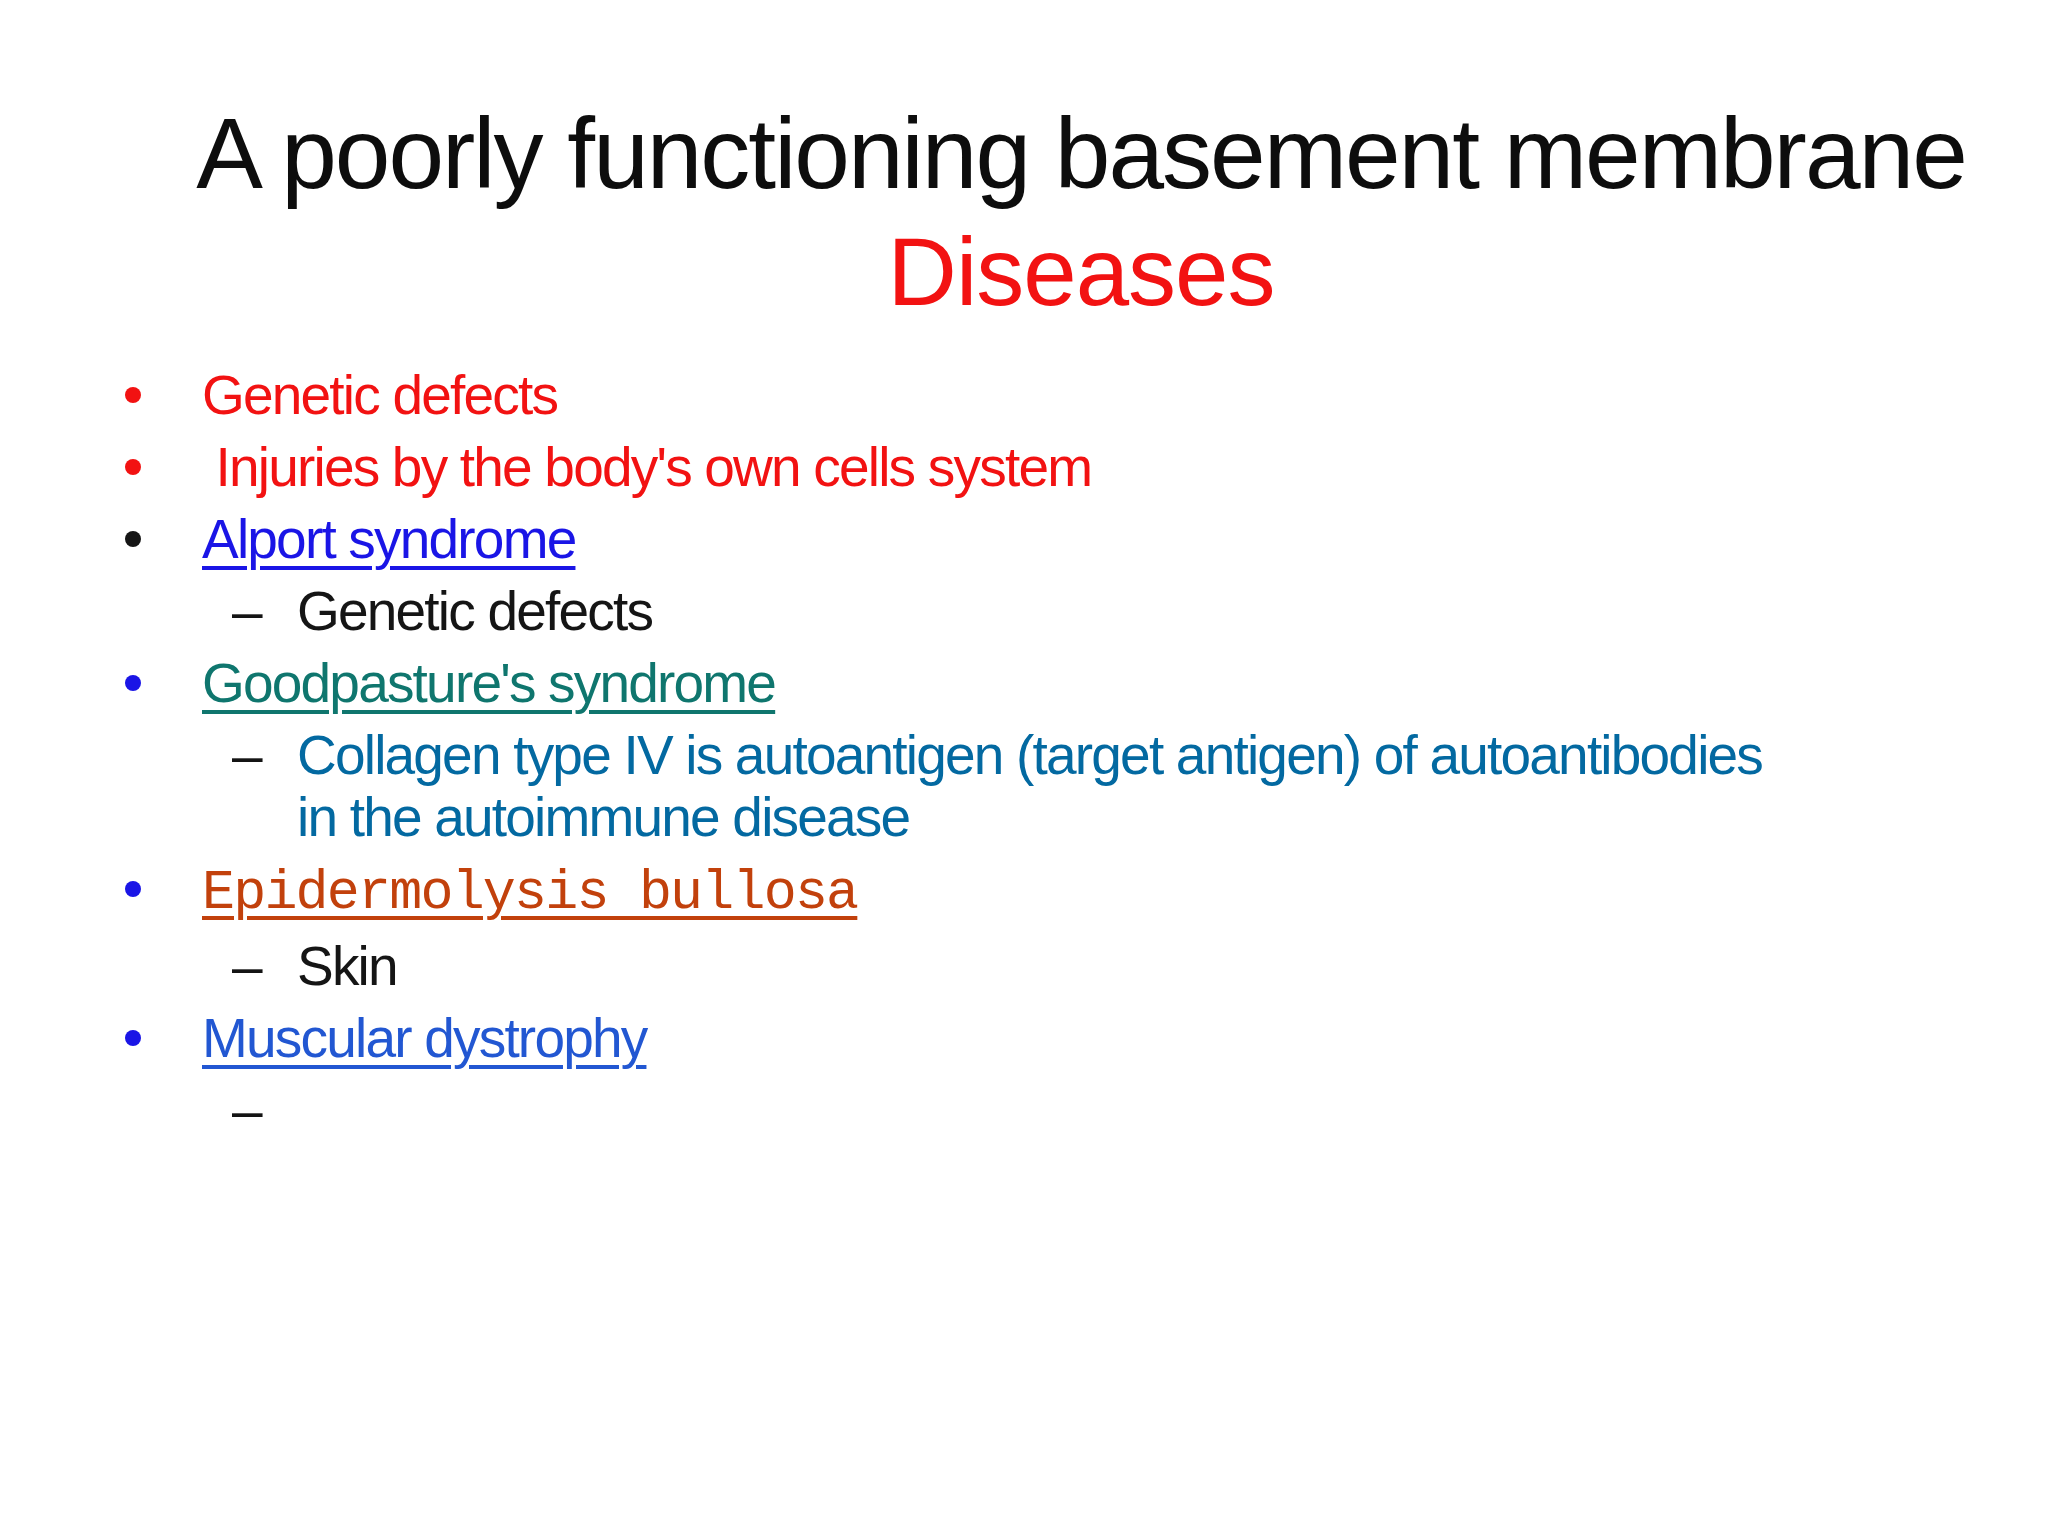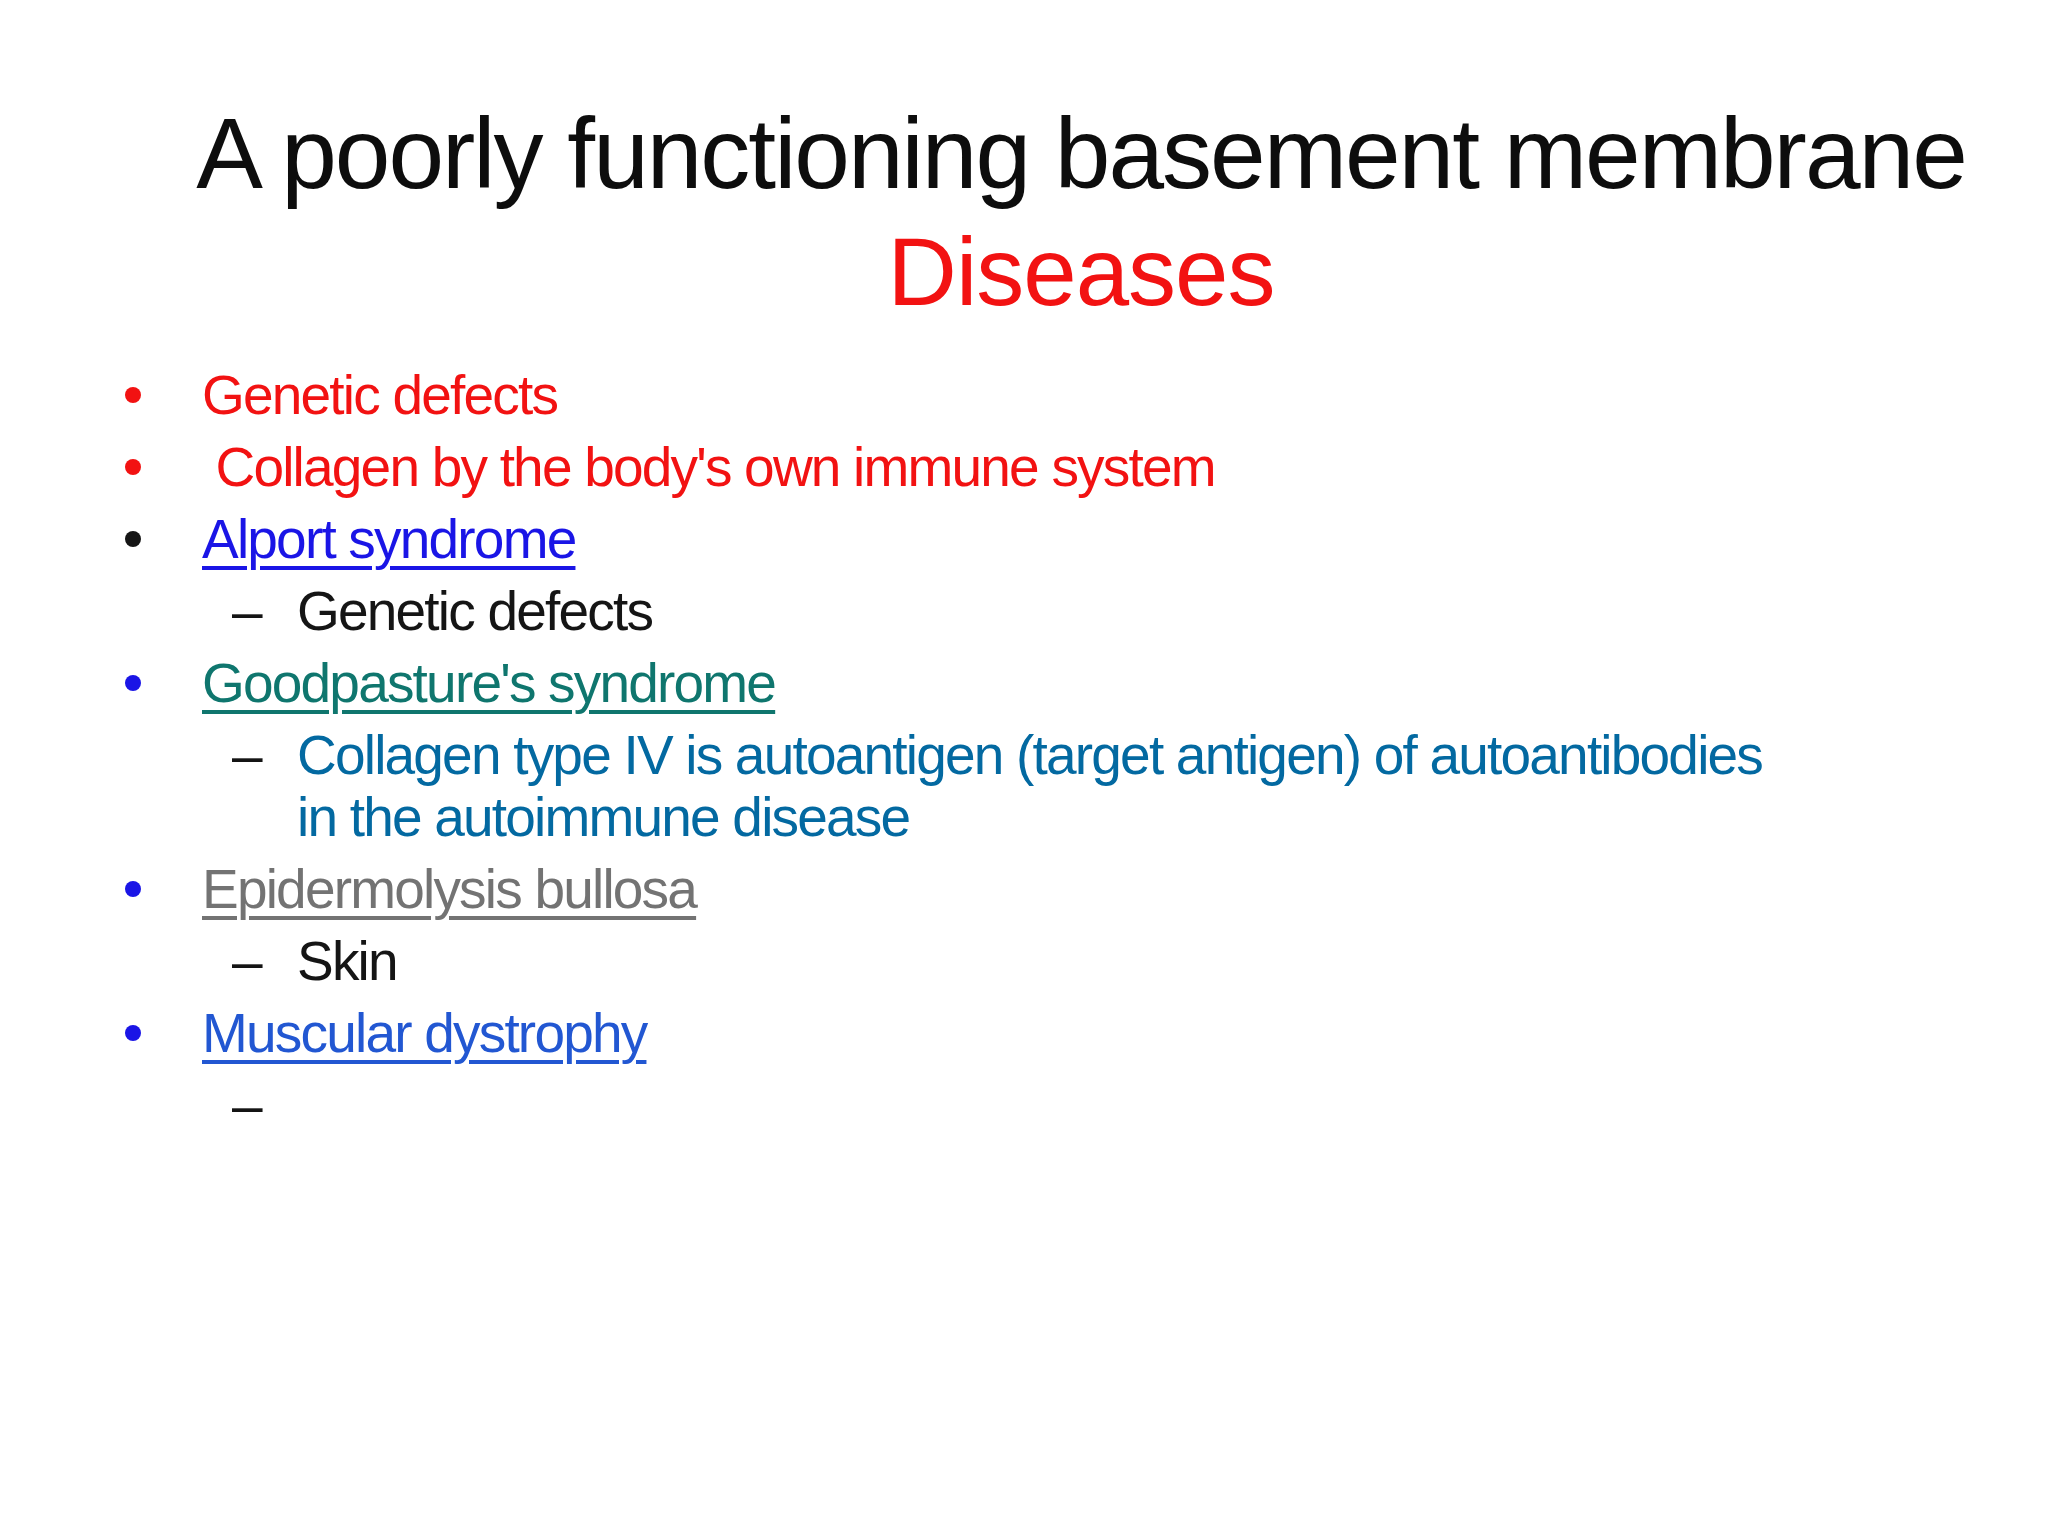--- a/index.html
+++ b/index.html
@@ -72,23 +72,23 @@
 </head>
 <body>
 
 <div class="title-wrap">
   <div class="title-line1" style="color: rgb(13, 13, 13);">A poorly functioning basement membrane</div>
   <div class="title-line2" style="color: rgb(242, 18, 18);">Diseases</div>
 </div>
 
 <div class="list" id="bullet-list">
     <div class="row lvl1"><span class="dot" style="background: rgb(242, 18, 18);"></span><span class="txt red" style="color: rgb(242, 18, 18);">Genetic defects</span></div>
-    <div class="row lvl1"><span class="dot" style="background: rgb(242, 18, 18);"></span><span class="txt red" style="color: rgb(242, 18, 18);"> Collagen by the body's own immune system</span></div>
+    <div class="row lvl1"><span class="dot" style="background: rgb(242, 18, 18);"></span><span class="txt red" style="color: rgb(242, 18, 18);"> Injuries by the body's own cells system</span></div>
     <div class="row lvl1"><span class="dot" style="background: rgb(21, 21, 21);"></span><span class="txt link" style="color: rgb(26, 21, 230);">Alport syndrome</span></div>
     <div class="row lvl2"><span class="dash">–</span><span class="txt black" style="color: rgb(21, 21, 21);">Genetic defects</span></div>
     <div class="row lvl1"><span class="dot" style="background: rgb(26, 21, 230);"></span><span class="txt link" style="color: #0f766e;">Goodpasture's syndrome</span></div>
     <div class="row lvl2"><span class="dash">–</span><span class="txt black" style="color: #0369a1;">Collagen type IV is autoantigen (target antigen) of autoantibodies
 in the autoimmune disease</span></div>
-    <div class="row lvl1"><span class="dot" style="background: rgb(26, 21, 230);"></span><span class="txt link" style="color: #737373;">Epidermolysis bullosa</span></div>
+    <div class="row lvl1"><span class="dot" style="background: rgb(26, 21, 230);"></span><span class="txt link" style="color: #c2410c; font-family: Liberation Mono, monospace;">Epidermolysis bullosa</span></div>
     <div class="row lvl2"><span class="dash">–</span><span class="txt black" style="color: rgb(21, 21, 21); text-align: center;">Skin</span></div>
     <div class="row lvl1"><span class="dot" style="background: rgb(26, 21, 230);"></span><span class="txt link-light" style="color: rgb(34, 87, 210);">Muscular dystrophy</span></div>
     <div class="row lvl2"><span class="dash">–</span></div>
   </div>
 
 </body></html>

